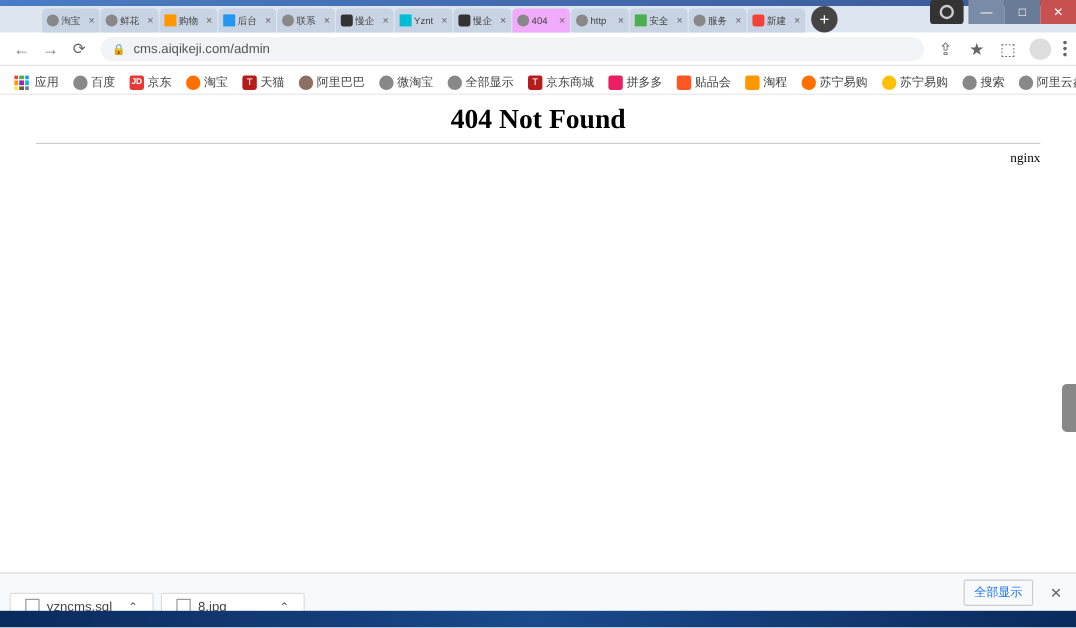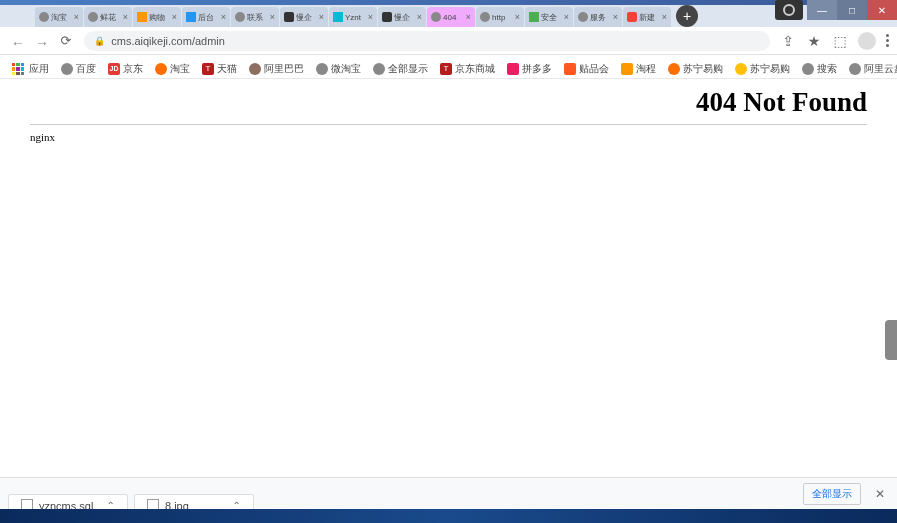--- a/index.html
+++ b/index.html
@@ -66,23 +66,23 @@
     .bm-darkred { background: #b71c1c; color: #fff; font-size: 8px; text-align: center; line-height: 12px; }
     .bm-bear { background: #8d6e63; border-radius: 50%; }
     .bm-pdd { background: #e91e63; border-radius: 2px; }
     .bm-xp { background: #ff5722; border-radius: 2px; }
     .bm-tc { background: #ff9800; border-radius: 2px; }
     .bm-ali { background: #ff6f00; border-radius: 50%; }
     .bm-sn { background: #ffc107; border-radius: 50%; }
     
     
     .page { padding: 8px 30px; }
-    .h404 { text-align: right; font-size: 27px; font-weight: bold; font-family: "Times New Roman", serif; color: #000; padding-bottom: 6px; }
+    .h404 { text-align: center; font-size: 23px; font-weight: bold; font-family: "Times New Roman", serif; color: #000; padding-bottom: 6px; }
     .hr404 { border: none; border-top: 1px solid #ccc; margin: 0; }
-    .srv { text-align: left; font-size: 11px; font-family: "Times New Roman", serif; color: #000; padding-top: 6px; }
+    .srv { text-align: right; font-size: 11px; font-family: "Times New Roman", serif; color: #000; padding-top: 6px; }
     
     
     .downloadbar { position: absolute; bottom: 14px; left: 0; right: 0; height: 32px; background: #f8f9fa; border-top: 1px solid #ddd; display: flex; align-items: center; padding: 0 8px; font-size: 11px; color: #444; }
     .dl-item { display: flex; align-items: center; gap: 6px; padding: 4px 12px; border: 1px solid #ddd; border-radius: 2px; background: #fff; margin-right: 6px; cursor: pointer; min-width: 120px; margin-top: 24px; }
     .dl-icon { width: 12px; height: 14px; border: 1px solid #999; background: #fff; position: relative; }
     .dl-arrow { color: #666; font-size: 10px; margin-left: auto; }
     .dl-right { margin-left: auto; display: flex; align-items: center; gap: 10px; }
     .dl-showall { color: #1a73e8; font-size: 10px; cursor: pointer; border: 1px solid #ccc; padding: 3px 8px; border-radius: 2px; }
     .dl-close { color: #666; font-size: 12px; cursor: pointer; padding: 4px; }
     

